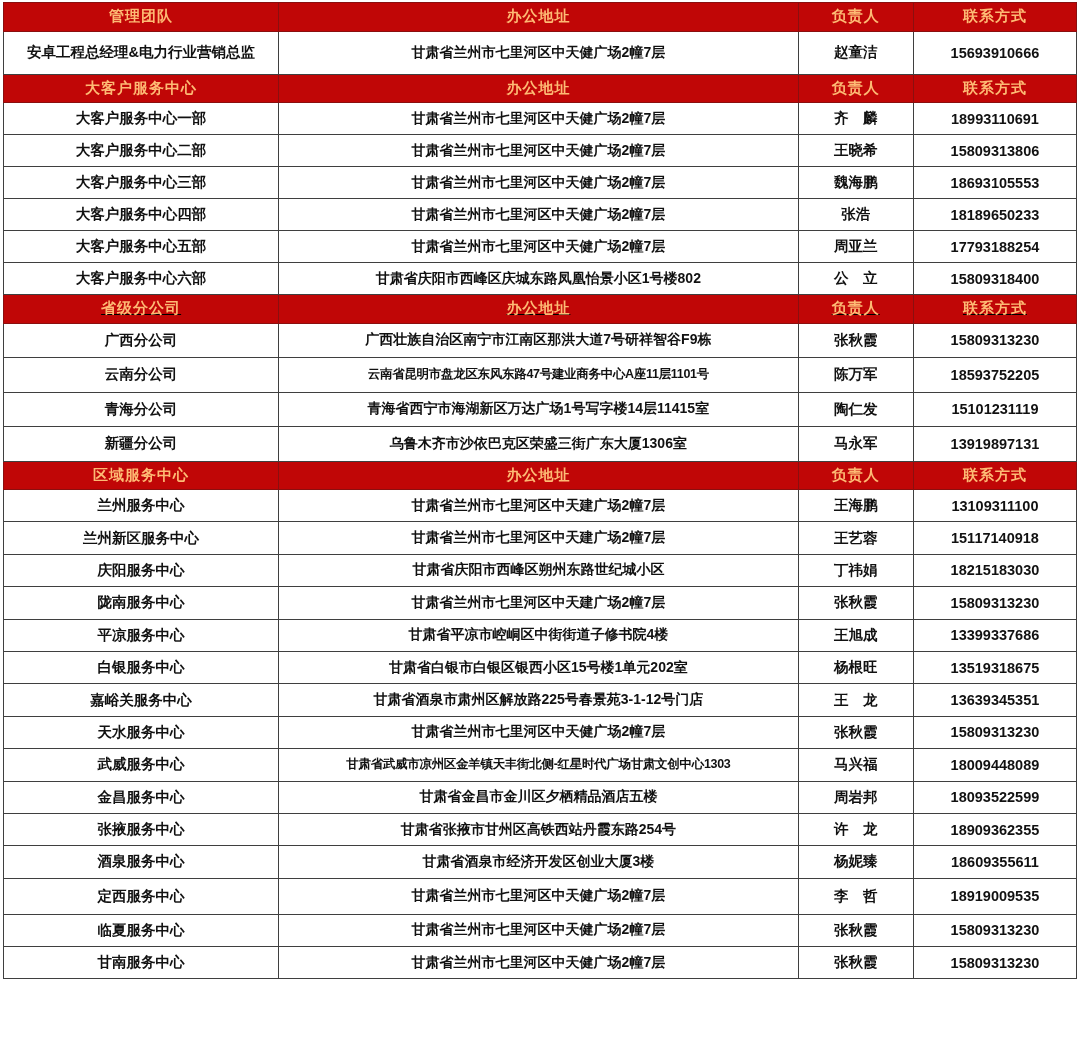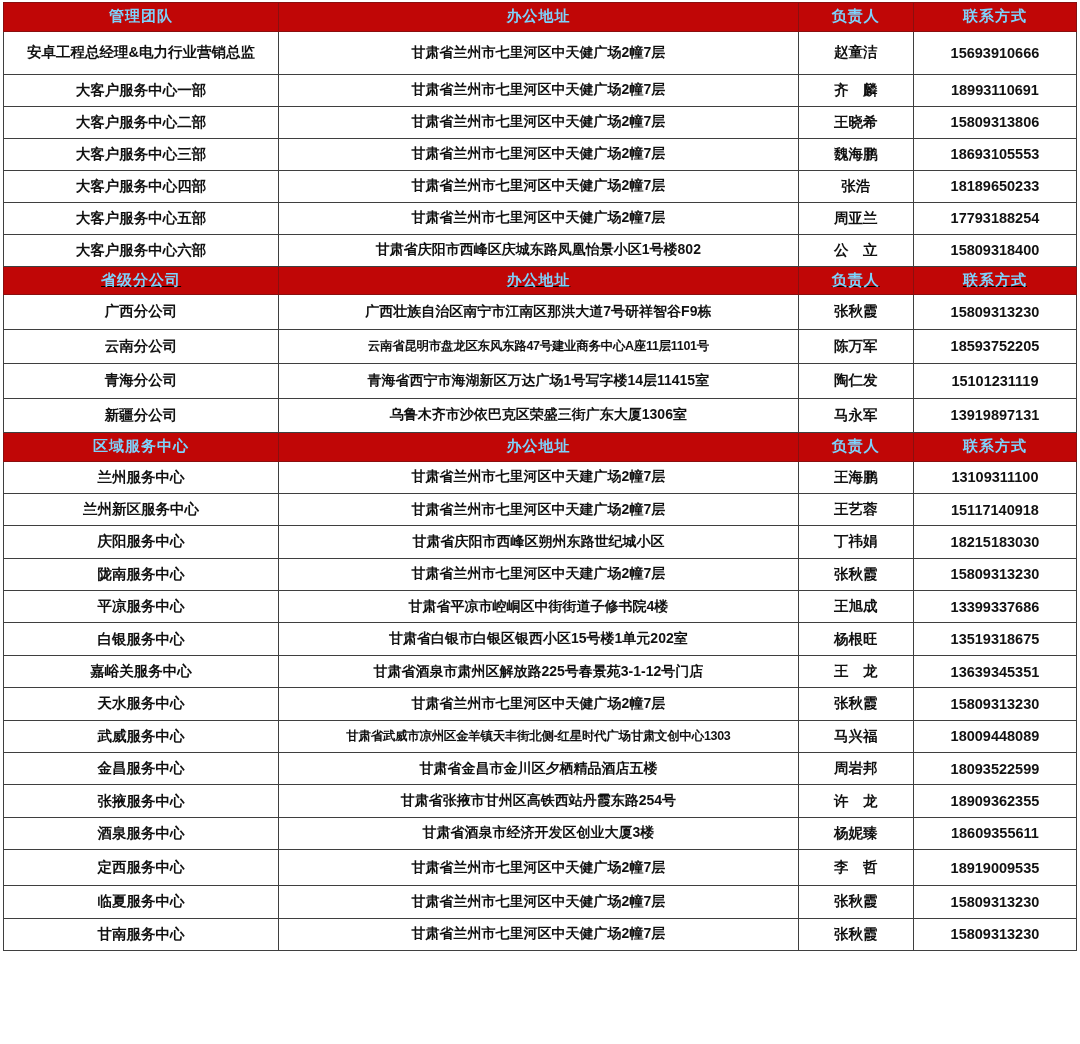--- a/index.html
+++ b/index.html
@@ -24,21 +24,21 @@
     text-align:center;
     vertical-align:middle;
     padding:2px 4px;
     font-size:14.5px;
     font-weight:600;
     color:#111111;
     overflow:hidden;
   }
   tr.header-row td{
     background:#c00606;
-    color:#7dd3fc;
+    color:#fdba74;
     font-size:15px;
     font-weight:700;
     border-color:#8a0f0f;
     letter-spacing:1px;
   }
   td.addr-cell{font-size:14px;}
   td.addr-cell.long-text{font-size:12.5px;letter-spacing:-0.3px;}
   td.phone-cell{font-weight:600;}
 </style>
 </head>
@@ -57,20 +57,26 @@
         <td>办公地址</td>
         <td>负责人</td>
         <td>联系方式</td>
       </tr>
       <tr style="height: 43px;">
         <td>安卓工程总经理&amp;电力行业营销总监</td>
         <td class="addr-cell">甘肃省兰州市七里河区中天健广场2幢7层</td>
         <td>赵童洁</td>
         <td class="phone-cell">15693910666</td>
       </tr>
+      <tr class="header-row" style="height: 28.5px;">
+        <td>大客户服务中心</td>
+        <td>办公地址</td>
+        <td>负责人</td>
+        <td>联系方式</td>
+      </tr>
       <tr style="height: 32px;">
         <td>大客户服务中心一部</td>
         <td class="addr-cell">甘肃省兰州市七里河区中天健广场2幢7层</td>
         <td>齐　麟</td>
         <td class="phone-cell">18993110691</td>
       </tr>
       <tr style="height: 32px;">
         <td>大客户服务中心二部</td>
         <td class="addr-cell">甘肃省兰州市七里河区中天健广场2幢7层</td>
         <td>王晓希</td>

